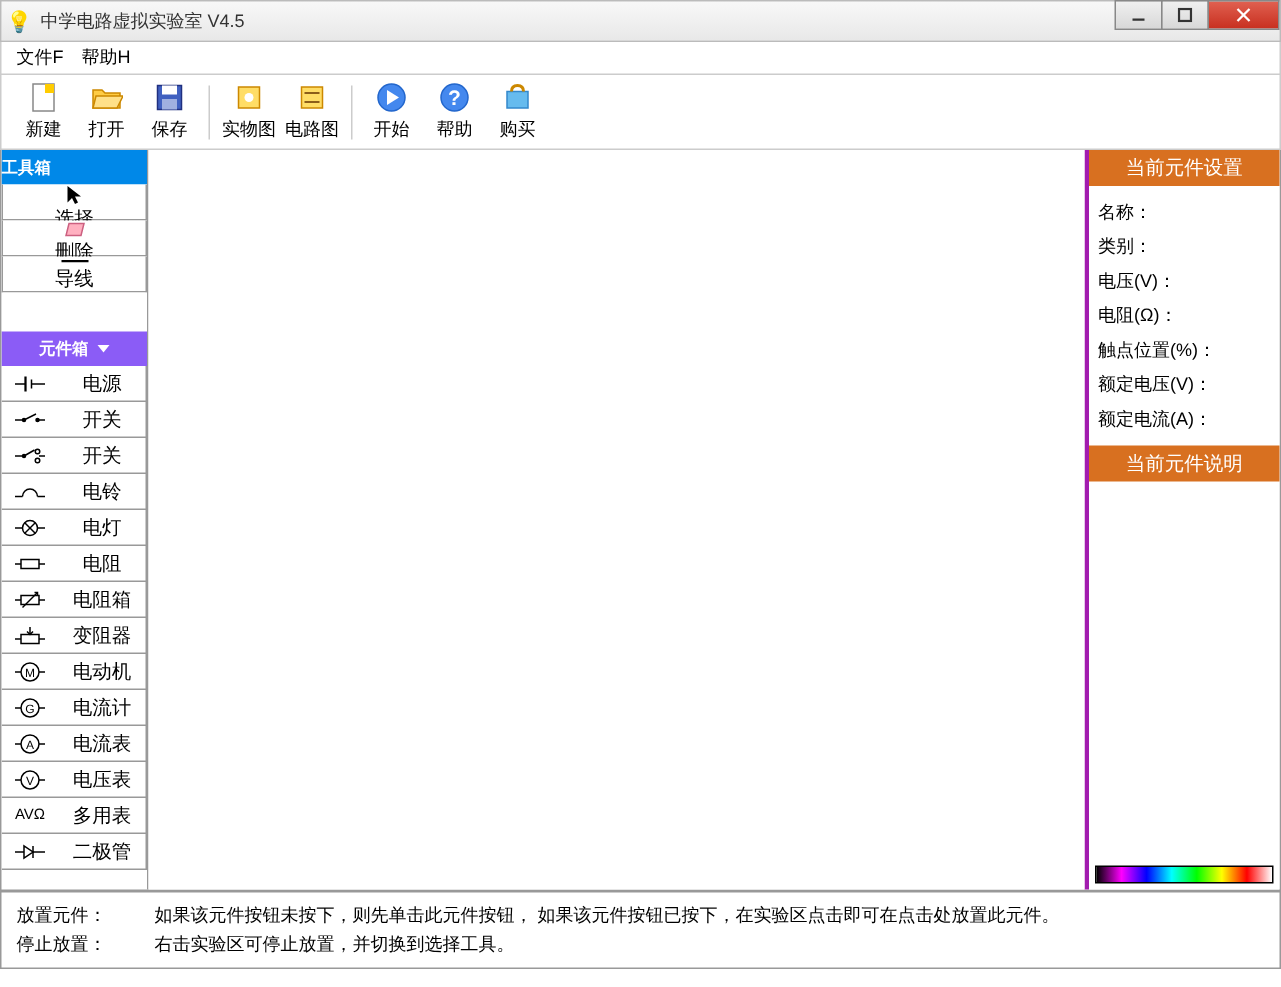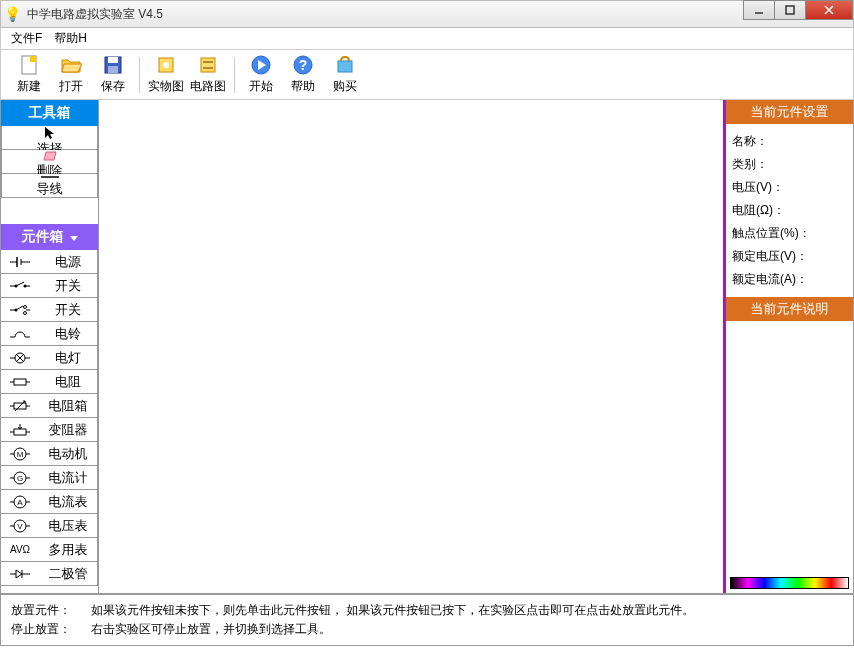--- a/index.html
+++ b/index.html
@@ -17,21 +17,21 @@
     .menu-item { padding: 2px 6px; cursor: pointer; }
     
     .toolbar { height: 50px; border: 1px solid #ccc; border-top: none; display: flex; align-items: center; padding: 4px 8px; gap: 2px; background: #fff; }
     .tool-btn { width: 40px; height: 42px; display: flex; flex-direction: column; align-items: center; justify-content: center; cursor: pointer; font-size: 12px; gap: 2px; }
     .tool-icon { width: 22px; height: 22px; display: flex; align-items: center; justify-content: center; }
     .tool-sep { width: 1px; height: 36px; background: #ccc; margin: 0 4px; }
     
     .main-area { display: flex; height: 494px; border: 1px solid #999; border-top: none; margin: 0; }
     
     .left-panel { width: 98px; border-right: 1px solid #999; display: flex; flex-direction: column; overflow: hidden; }
-    .panel-header { background: #0088e8; color: #fff; font-size: 14px; text-align: center; padding: 4px 0; font-weight: bold; }
+    .panel-header { background: #0088e8; color: #fff; font-size: 11px; text-align: left; padding: 4px 0; font-weight: bold; }
     .panel-header.orange { background: #8b5cf6; display: flex; align-items: center; justify-content: center; gap: 4px; cursor: pointer; }
     .tool-item { display: flex; align-items: center; border: 1px solid #999; border-top: none; height: 24px; cursor: pointer; background: #fff; font-size: 13px; flex-direction: column; }
     .tool-item-icon { width: 38px; display: flex; justify-content: center; align-items: center; }
     .tool-item-label { flex: 1; }
     .panel-gap { height: 26px; background: #fff; }
     
     .component-list { flex: 1; overflow-y: auto; }
     .comp-item { display: flex; align-items: center; border: 1px solid #999; border-top: none; border-left: none; height: 24px; cursor: pointer; font-size: 13px; background: #fff; text-align: center; }
     .comp-item-icon { width: 38px; display: flex; justify-content: center; align-items: center; font-size: 11px; }
     .comp-item-label { flex: 1; }
@@ -39,21 +39,21 @@
     .canvas-area { flex: 1; background: #fff; position: relative; }
     
     .right-panel { width: 130px; border-left: 3px solid #a21caf; display: flex; flex-direction: column; background: #fff; }
     .prop-header { background: #d87020; color: #fff; font-size: 13px; text-align: center; padding: 3px 0; }
     .prop-list { padding: 6px 6px; font-size: 12px; }
     .prop-row { padding: 3px 0; display: flex; }
     .color-bar { height: 12px; margin: 0 4px 4px 4px; background: linear-gradient(to right, #000, #ff00ff, #0000ff, #00ffff, #00ff00, #ffff00, #ff0000, #fff); border: 1px solid #000; }
     .right-spacer { flex: 1; }
     
     .status-bar { border: 1px solid #999; border-top: 1px solid #999; padding: 6px 10px; font-size: 12px; line-height: 1.6; background: #fff; margin-top: 0; }
-    .status-row { display: flex; gap: 20px; }
+    .status-row { display: flex; gap: 32px; }
     .status-label { }
     
     .caret-down::after { content: ''; display: inline-block; width: 0; height: 0; border-left: 4px solid transparent; border-right: 4px solid transparent; border-top: 5px solid #fff; margin-left: 2px; vertical-align: middle; }
   </style>
 </head>
 <body>
 
 <div class="titlebar">
   <span class="titlebar-icon">💡</span>
   <span class="titlebar-text">中学电路虚拟实验室 V4.5</span>

